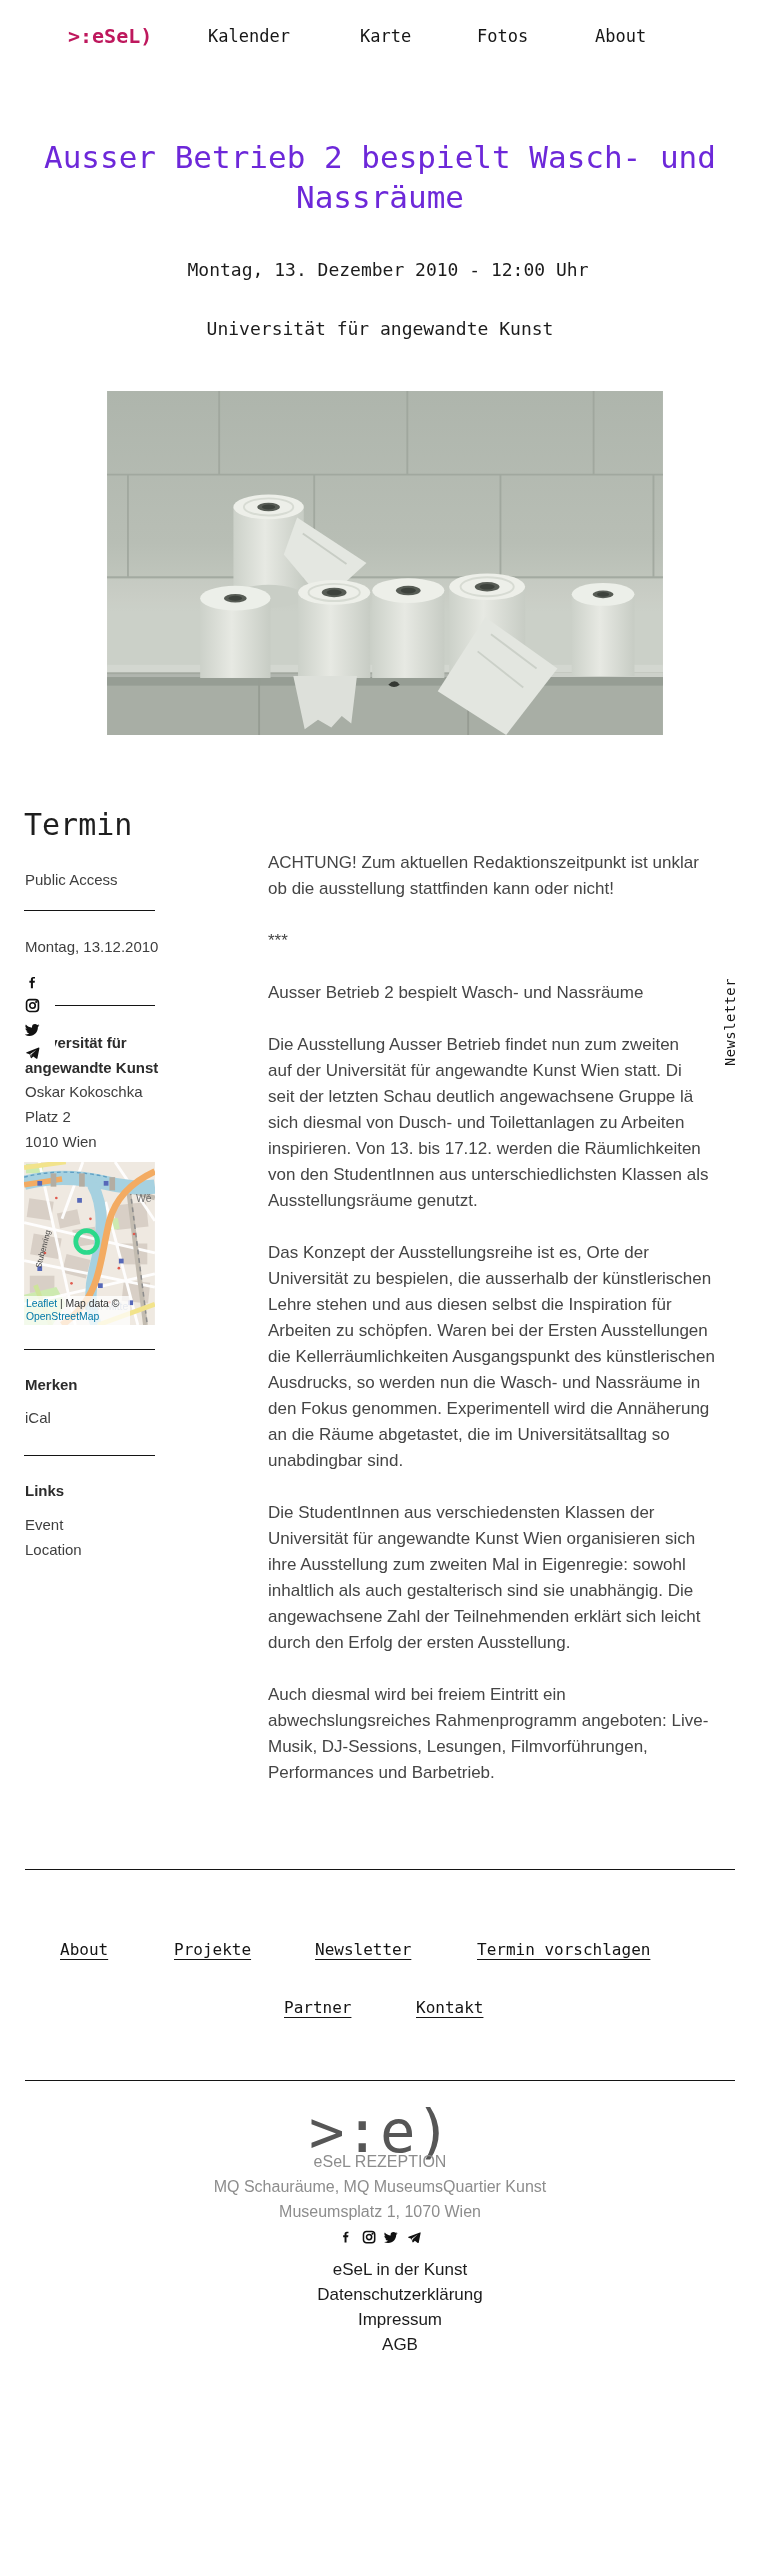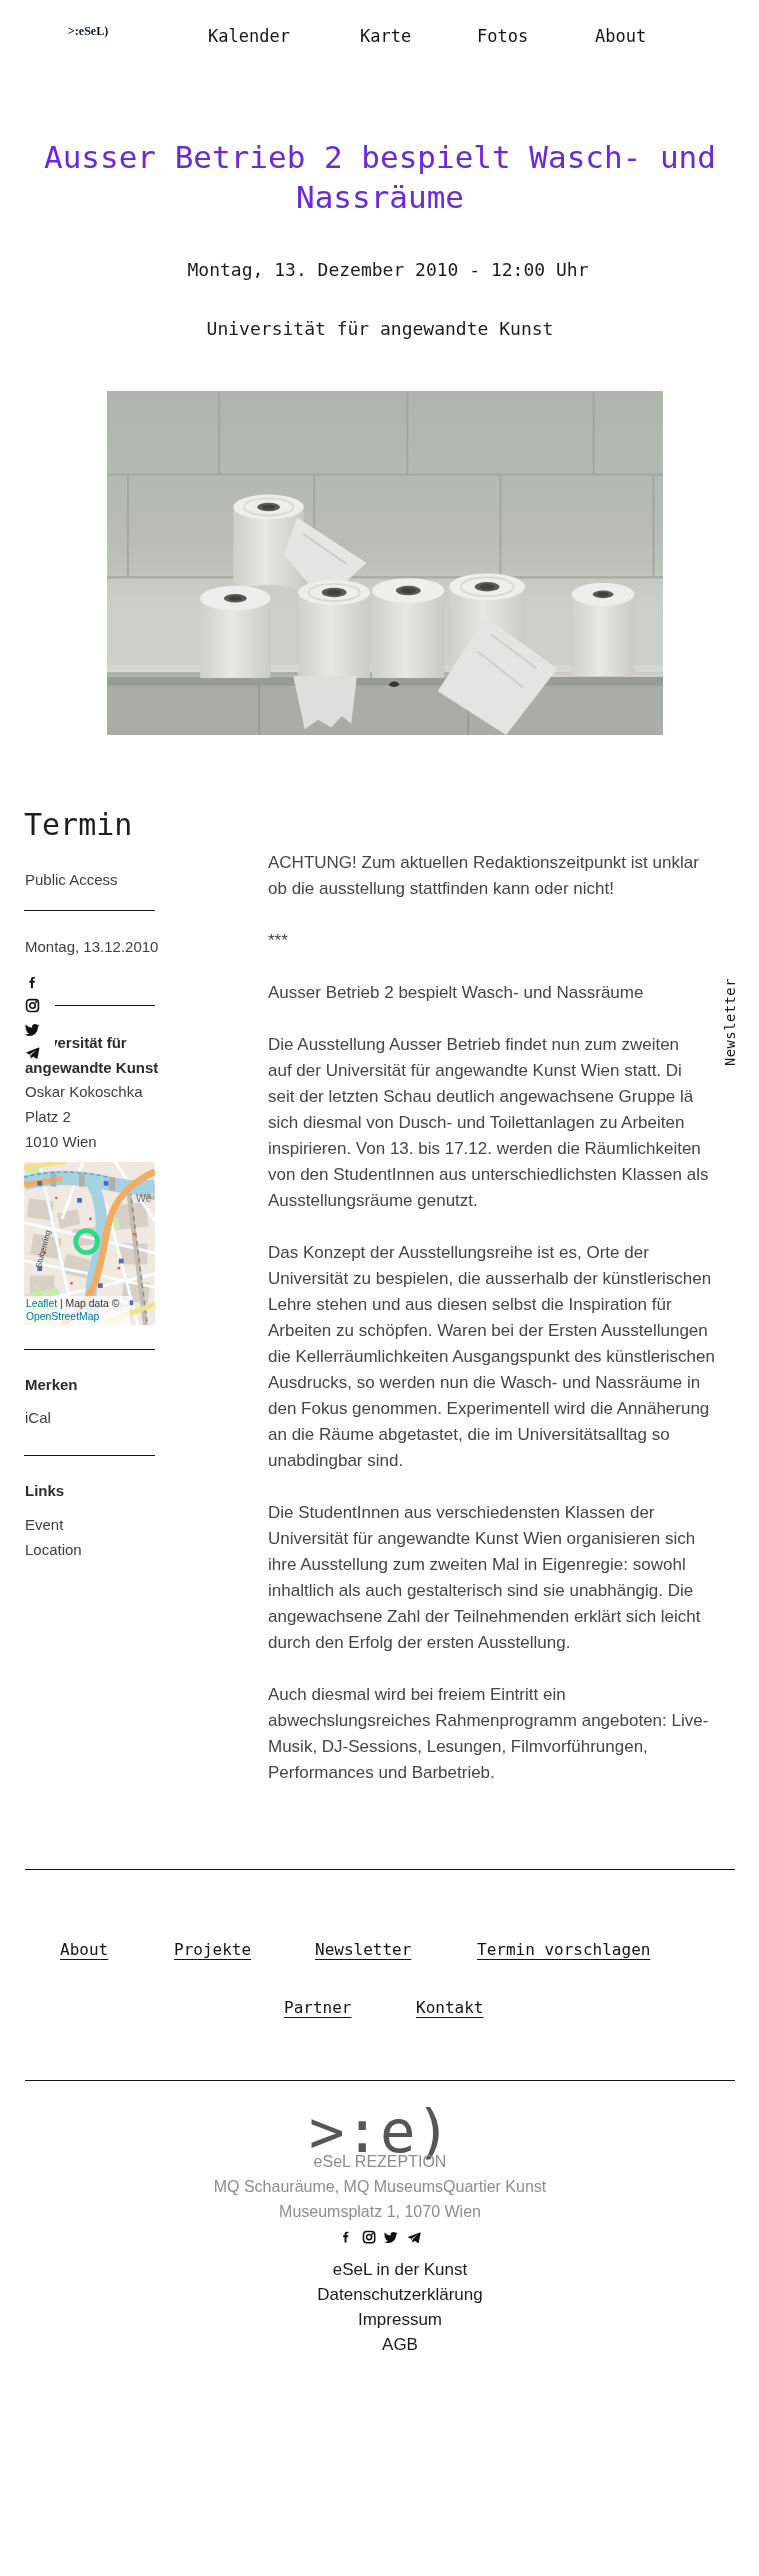--- a/index.html
+++ b/index.html
@@ -3,21 +3,21 @@
 <meta charset="utf-8">
 <style>
   * { margin:0; padding:0; box-sizing:border-box; }
   html,body { background:#fff; }
   #page { position:relative; width:760px; height:2576px; background:#ffffff; overflow:hidden;
           font-family:"Liberation Sans",sans-serif; }
   .mono { font-family:"DejaVu Sans Mono",monospace; }
   .abs { position:absolute; }
 
   
-  .logo { left:68px; top:24px; font-size:12px; font-weight:bold; color:#0f172a;font-family:Liberation Serif, serif; }
+  .logo { left:68px; top:24px; font-size:20px; font-weight:bold; color:#be185d; }
   .navitem { top:26px; font-size:17px; color:#161616; text-decoration:none; cursor:pointer; }
 
   
   .event-title { left:0; top:137px; width:760px; text-align:center; font-size:31px; line-height:40px;
                  color:#6d28d9; white-space:pre-line; }
   .event-date  { left:8px; top:259px; width:760px; text-align:center; font-size:18px; color:#1c1c1c; }
   .event-venue { left:0; top:318px; width:760px; text-align:center; font-size:18px; color:#1c1c1c; }
 
   
   .photo { left:107px; top:391px; width:556px; height:344px; }

